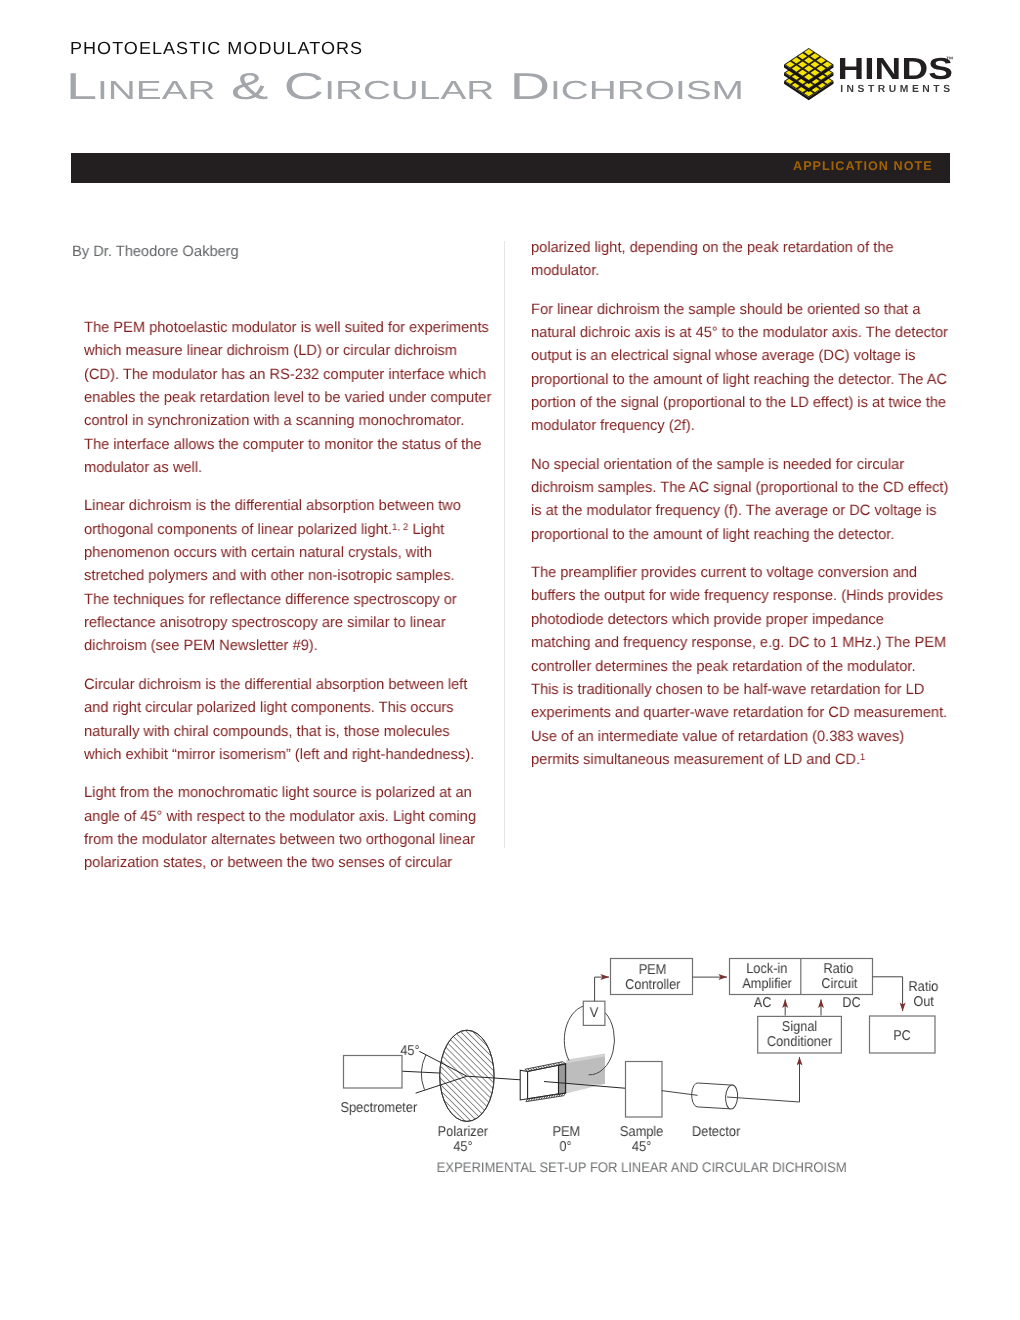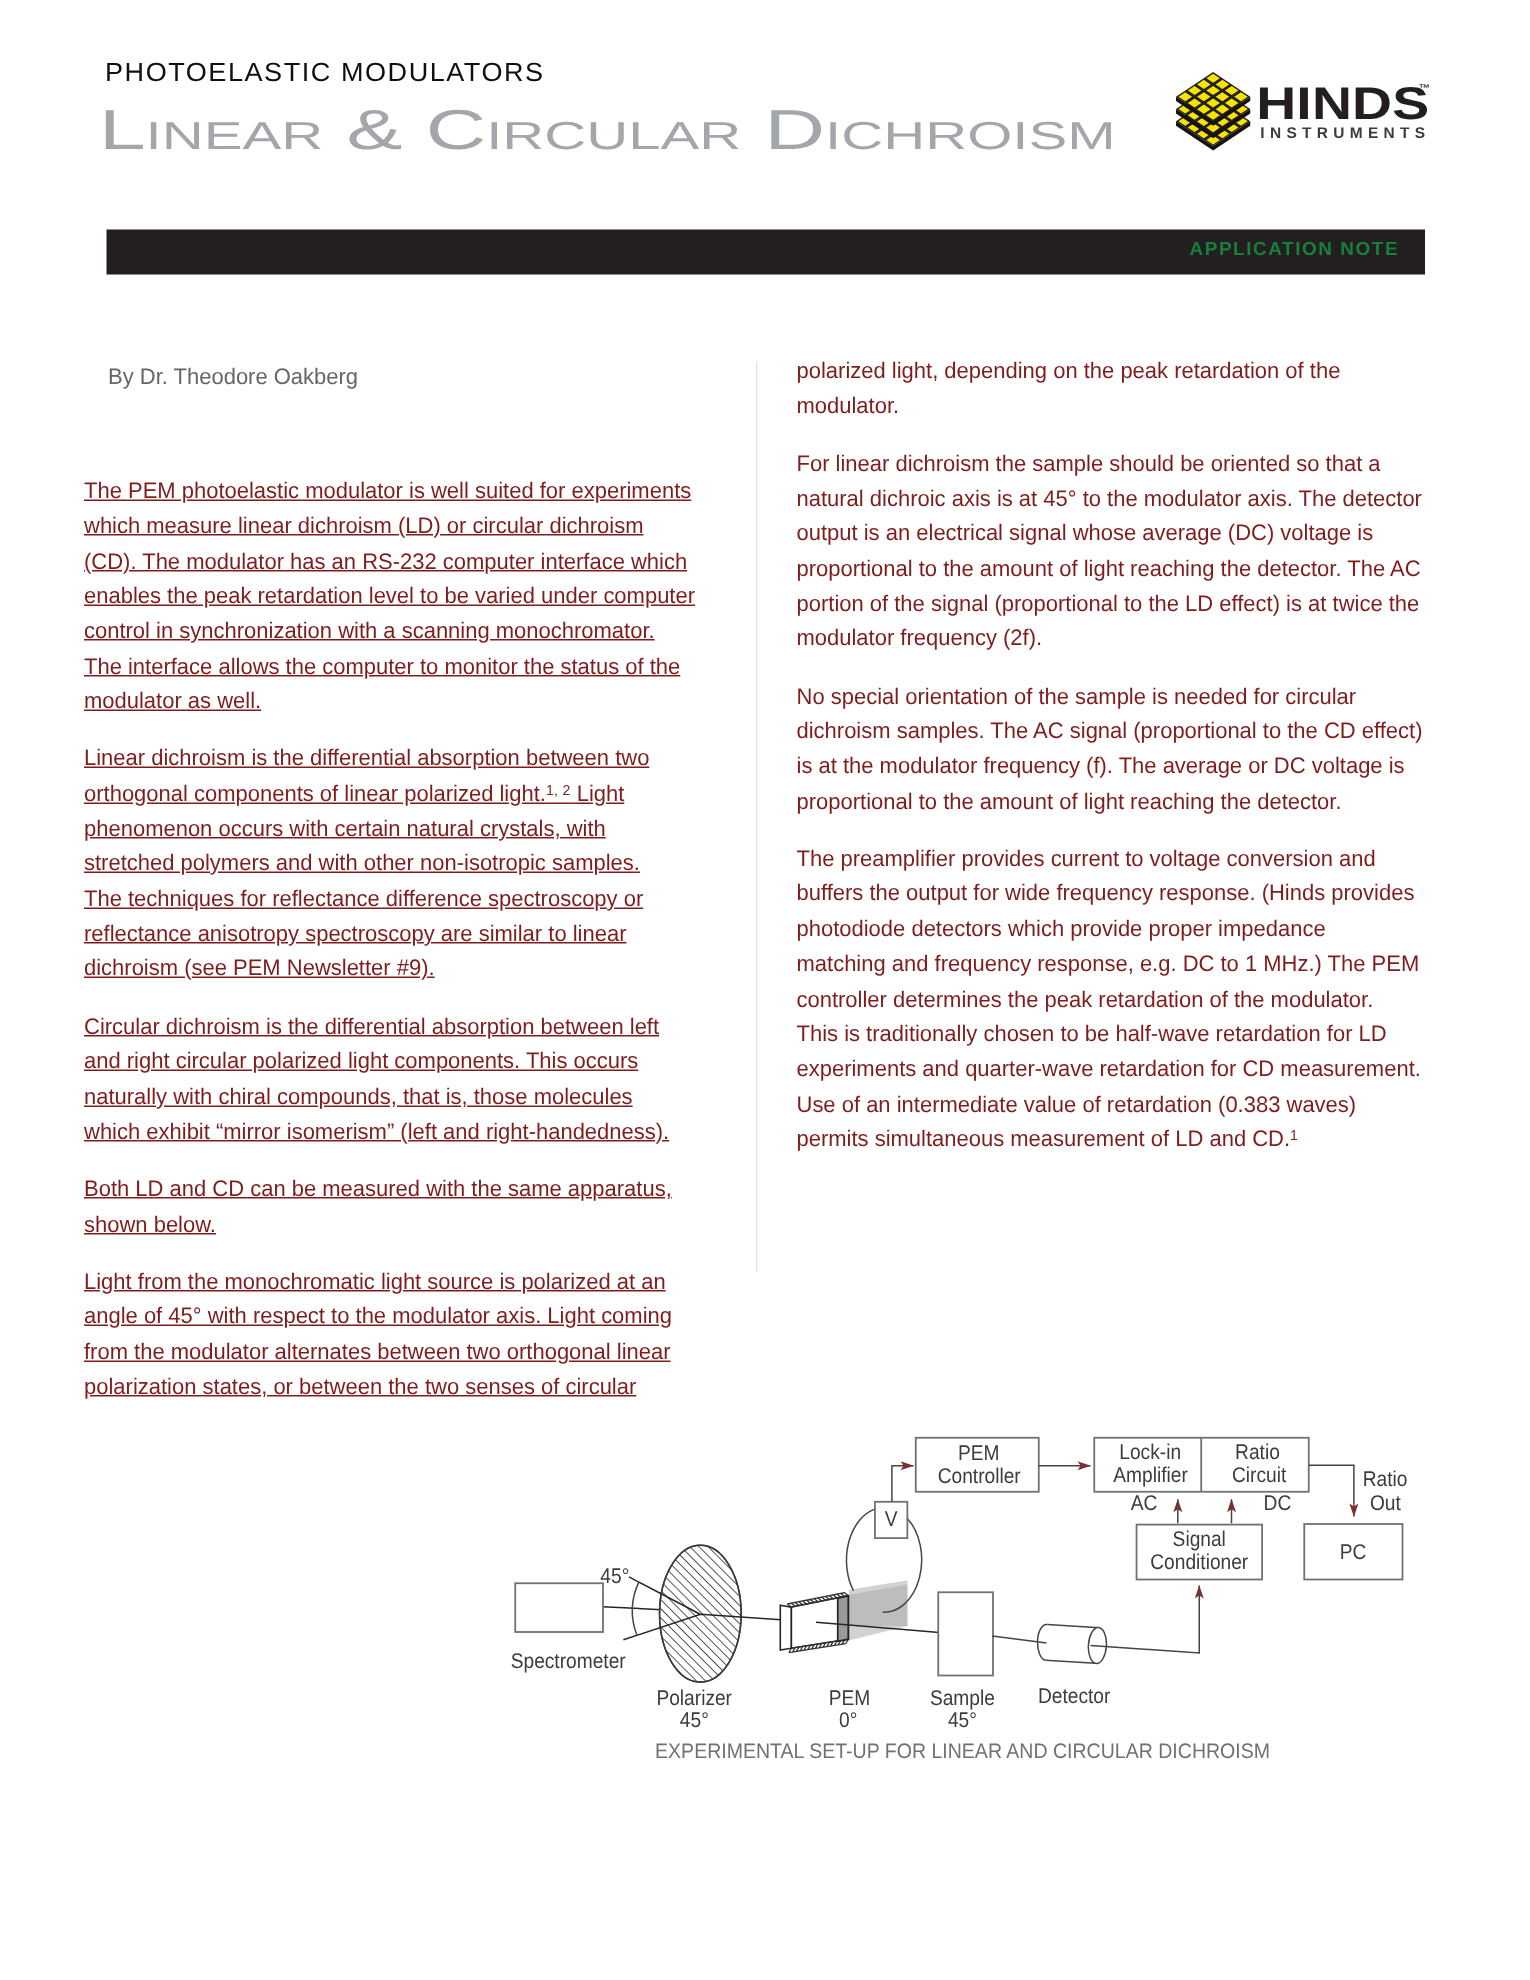--- a/index.html
+++ b/index.html
@@ -22,28 +22,28 @@
              font-variant:small-caps;letter-spacing:0px;white-space:nowrap;
              transform:scaleX(1.49);transform-origin:left top;line-height:1;}
 
   
   .logo{position:absolute;left:784px;top:48px;width:176px;height:55px;font-weight:bold;}
 
   
   .notebar{position:absolute;left:71px;top:153px;width:879px;height:29.5px;}
   .notebar .bg{position:absolute;inset:0;background:#231f20;}
   .notebar .lbl{position:absolute;right:17px;top:7px;font-size:12.6px;font-weight:700;
-                letter-spacing:1.05px;color:#15803d;line-height:1;white-space:nowrap;}
+                letter-spacing:1.05px;color:#a16207;line-height:1;white-space:nowrap;}
 
   
   .divider{position:absolute;left:504px;top:241px;width:1px;height:607px;background:#e4e5e6;}
   .byline{position:absolute;left:72px;top:239.5px;font-size:15px;color:#636567;line-height:23.4px;
           white-space:nowrap;transform:scaleX(0.977);transform-origin:left top;}
   .col{position:absolute;font-size:15px;color:#7f1d1d;}
-  .colL{left:56px;top:316px;width:420px;text-decoration:underline;}
+  .colL{left:84px;top:316px;width:420px;}
   .colR{left:531px;top:236px;width:430px;}
   .col .para{margin:0 0 15.0px 0;}
   .col .ln{display:block;height:23.35px;line-height:23.35px;white-space:nowrap;
             transform:scaleX(0.977);transform-origin:left center;}
   .col sup{font-size:9.6px;line-height:0;vertical-align:0.42em;letter-spacing:0.2px;}
 
   
   .diagram{position:absolute;left:0;top:0;width:1020px;height:1320px;pointer-events:none;}
   .dg-text{font-family:"Liberation Sans",sans-serif;fill:#3c3c3c;font-size:14.2px;
            transform:scaleX(0.90);transform-box:fill-box;transform-origin:center;}
@@ -158,24 +158,20 @@
         <span class="ln">reflectance anisotropy spectroscopy are similar to linear</span>
         <span class="ln">dichroism (see PEM Newsletter #9).</span>
         </div>
       <div class="para">
         <span class="ln">Circular dichroism is the differential absorption between left</span>
         <span class="ln">and right circular polarized light components. This occurs</span>
         <span class="ln">naturally with chiral compounds, that is, those molecules</span>
         <span class="ln">which exhibit “mirror isomerism” (left and right-handedness).</span>
         </div>
       <div class="para">
-        <span class="ln">Both LD and CD can be measured with the same apparatus,</span>
-        <span class="ln">shown below.</span>
-        </div>
-      <div class="para">
         <span class="ln">Light from the monochromatic light source is polarized at an</span>
         <span class="ln">angle of 45° with respect to the modulator axis. Light coming</span>
         <span class="ln">from the modulator alternates between two orthogonal linear</span>
         <span class="ln">polarization states, or between the two senses of circular</span>
         </div>
   </div>
 
   <div class="col colR">
       <div class="para">
         <span class="ln">polarized light, depending on the peak retardation of the</span>

